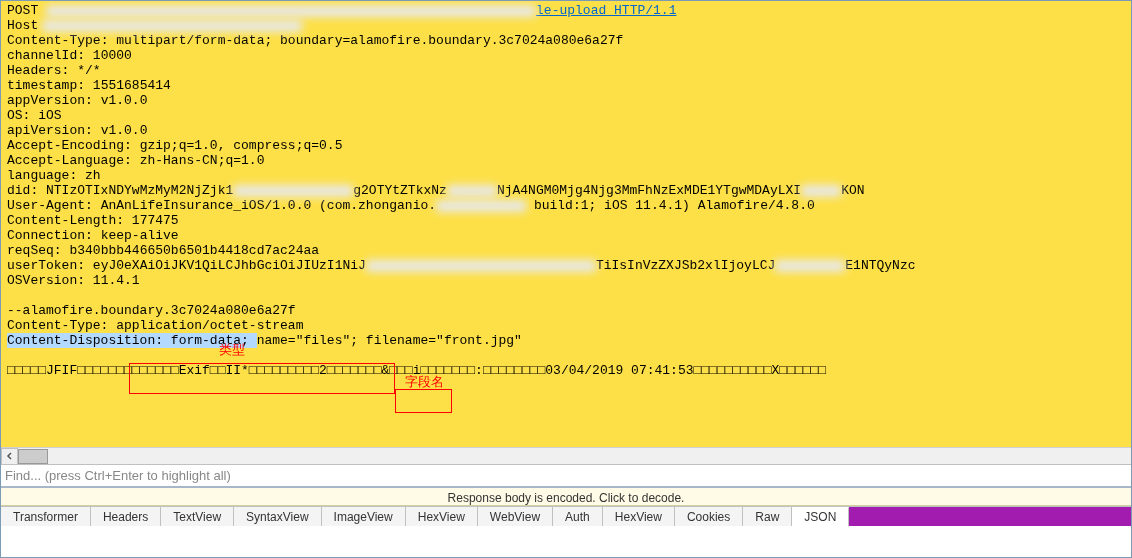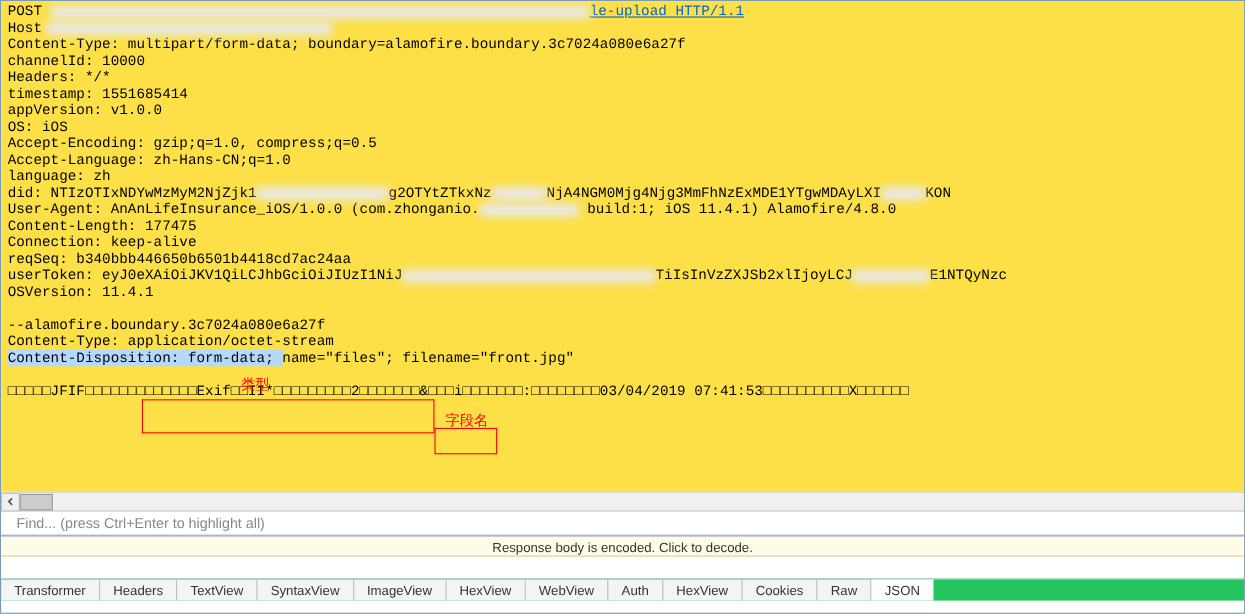--- a/index.html
+++ b/index.html
@@ -46,21 +46,21 @@
       border: 1px solid #999;
       margin-left: 0;
     }
     .find-bar {
       height: 24px;
       border-top: 1px solid #c0c0c0;
       border-bottom: 2px solid #a8b7c8;
       background: #fff;
       display: flex;
       align-items: center;
-      padding: 0 14px;
+      padding: 0 4px;
       font-family: "Segoe UI", Arial, sans-serif;
       font-size: 13px;
       color: #555;
     }
     .find-input {
       border: none;
       outline: none;
       width: 100%;
       font-family: "Segoe UI", Arial, sans-serif;
       font-size: 13px;
@@ -74,26 +74,25 @@
       display: flex;
       align-items: flex-end;
       justify-content: center;
       font-family: "Segoe UI", Arial, sans-serif;
       font-size: 12px;
       color: #333;
       cursor: pointer;
     }
     .tabs-bar {
       height: 20px;
-      background: #22c55e;
+      background: #a21caf;
       display: flex;
       border-top: 1px solid #c0c0c0;
       font-family: "Segoe UI", Arial, sans-serif;
       font-size: 12px;
-      margin-top: 20px;
     }
     .tab {
       padding: 2px 12px;
       border-right: 1px solid #c0c0c0;
       cursor: pointer;
       background: #f4f4f4;
       display: flex;
       align-items: center;
       color: #333;
     }
@@ -133,20 +132,21 @@
     <span>POST</span>
     <span class="blur-block" style="width:490px;height:12px;"></span><span class="link-text">le-upload HTTP/1.1</span>
   </div>
   <div><span>Host</span><span class="blur-block" style="width:260px;height:12px;margin-left:4px;"></span></div>
   <div><span>Content-Type</span>: <span>multipart/form-data; boundary=alamofire.boundary.3c7024a080e6a27f</span></div>
   <div><span>channelId</span>: <span>10000</span></div>
   <div><span>Headers</span>: <span>*/*</span></div>
   <div><span>timestamp</span>: <span>1551685414</span></div>
   <div><span>appVersion</span>: <span>v1.0.0</span></div>
   <div><span>OS</span>: <span>iOS</span></div>
+  <div><span>apiVersion</span>: <span>v1.0.0</span></div>
   <div><span>Accept-Encoding</span>: <span>gzip;q=1.0, compress;q=0.5</span></div>
   <div><span>Accept-Language</span>: <span>zh-Hans-CN;q=1.0</span></div>
   <div><span>language</span>: <span>zh</span></div>
   <div><span>did</span>: <span>NTIzOTIxNDYwMzMyM2NjZjk1</span><span class="blur-block" style="width:120px;height:12px;"></span><span>g2OTYtZTkxNz</span><span class="blur-block" style="width:50px;height:12px;"></span><span>NjA4NGM0Mjg4Njg3MmFhNzExMDE1YTgwMDAyLXI</span><span class="blur-block" style="width:40px;height:12px;"></span><span>KON</span></div>
   <div><span>User-Agent</span>: <span>AnAnLifeInsurance_iOS/1.0.0 (com.zhonganio.</span><span class="blur-block" style="width:90px;height:12px;"></span><span> build:1; iOS 11.4.1) Alamofire/4.8.0</span></div>
   <div><span>Content-Length</span>: <span>177475</span></div>
   <div><span>Connection</span>: <span>keep-alive</span></div>
   <div><span>reqSeq</span>: <span>b340bbb446650b6501b4418cd7ac24aa</span></div>
   <div><span>userToken</span>: <span>eyJ0eXAiOiJKV1QiLCJhbGciOiJIUzI1NiJ</span><span class="blur-block" style="width:230px;height:12px;"></span><span>TiIsInVzZXJSb2xlIjoyLCJ</span><span class="blur-block" style="width:70px;height:12px;"></span><span>E1NTQyNzc</span></div>
   <div><span>OSVersion</span>: <span>11.4.1</span></div>

